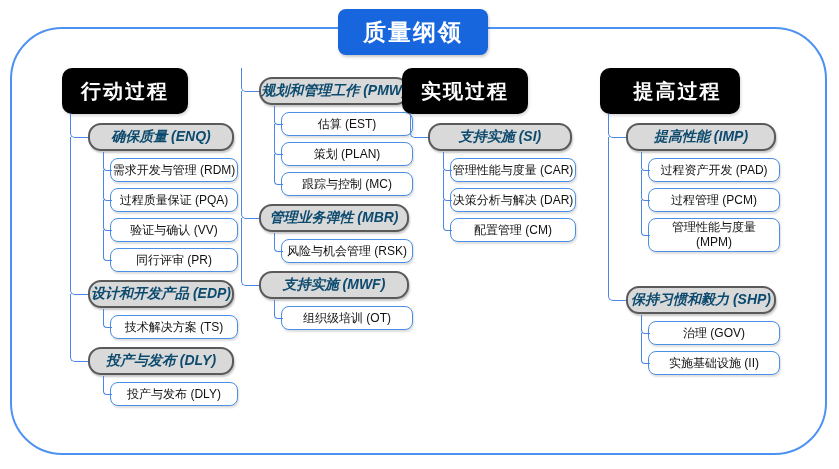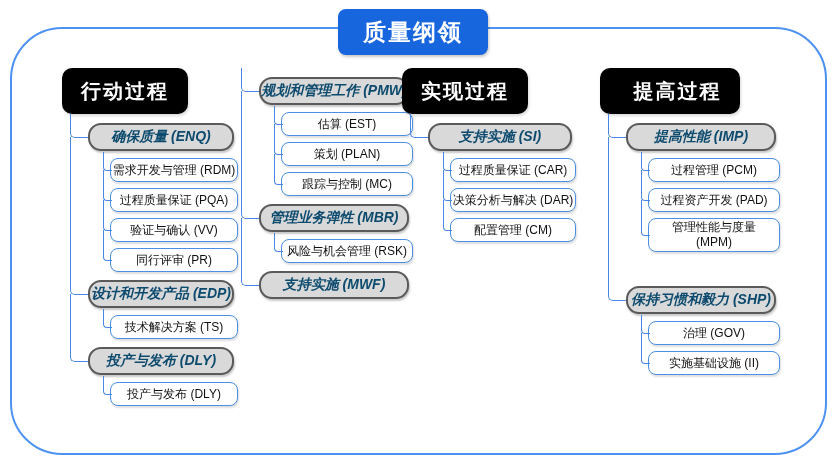--- a/index.html
+++ b/index.html
@@ -122,46 +122,49 @@
         </div>
       </div>
       <div class="section">
         <div class="gray-box">管理业务弹性 (MBR)</div>
         <div class="items">
           <div class="item">风险与机会管理 (RSK)</div>
         </div>
       </div>
       <div class="section">
         <div class="gray-box">支持实施 (MWF)</div>
+        <div class="items">
+          <div class="item">组织级培训 (OT)</div>
+        </div>
       </div>
     </div>
   </div>
 
   <div class="column" style="left:402px;width:174px;">
     <div class="col-header" style="width:126px;">实现过程</div>
     <div class="sections">
       <div class="section">
         <div class="gray-box">支持实施 (SI)</div>
         <div class="items">
-          <div class="item">过程质量保证 (CAR)</div>
+          <div class="item">管理性能与度量 (CAR)</div>
           <div class="item">决策分析与解决 (DAR)</div>
           <div class="item">配置管理 (CM)</div>
         </div>
       </div>
     </div>
   </div>
 
   <div class="column" style="left:600px;width:180px;">
     <div class="col-header" style="width:140px;padding-left:15px;">提高过程</div>
     <div class="sections">
       <div class="section">
         <div class="gray-box">提高性能 (IMP)</div>
         <div class="items">
+          <div class="item">过程资产开发 (PAD)</div>
           <div class="item">过程管理 (PCM)</div>
-          <div class="item">过程资产开发 (PAD)</div>
           <div class="item">管理性能与度量
 (MPM)</div>
         </div>
       </div>
       <div class="section section--far">
         <div class="gray-box">保持习惯和毅力 (SHP)</div>
         <div class="items">
           <div class="item">治理 (GOV)</div>
           <div class="item">实施基础设施 (II)</div>
         </div>

